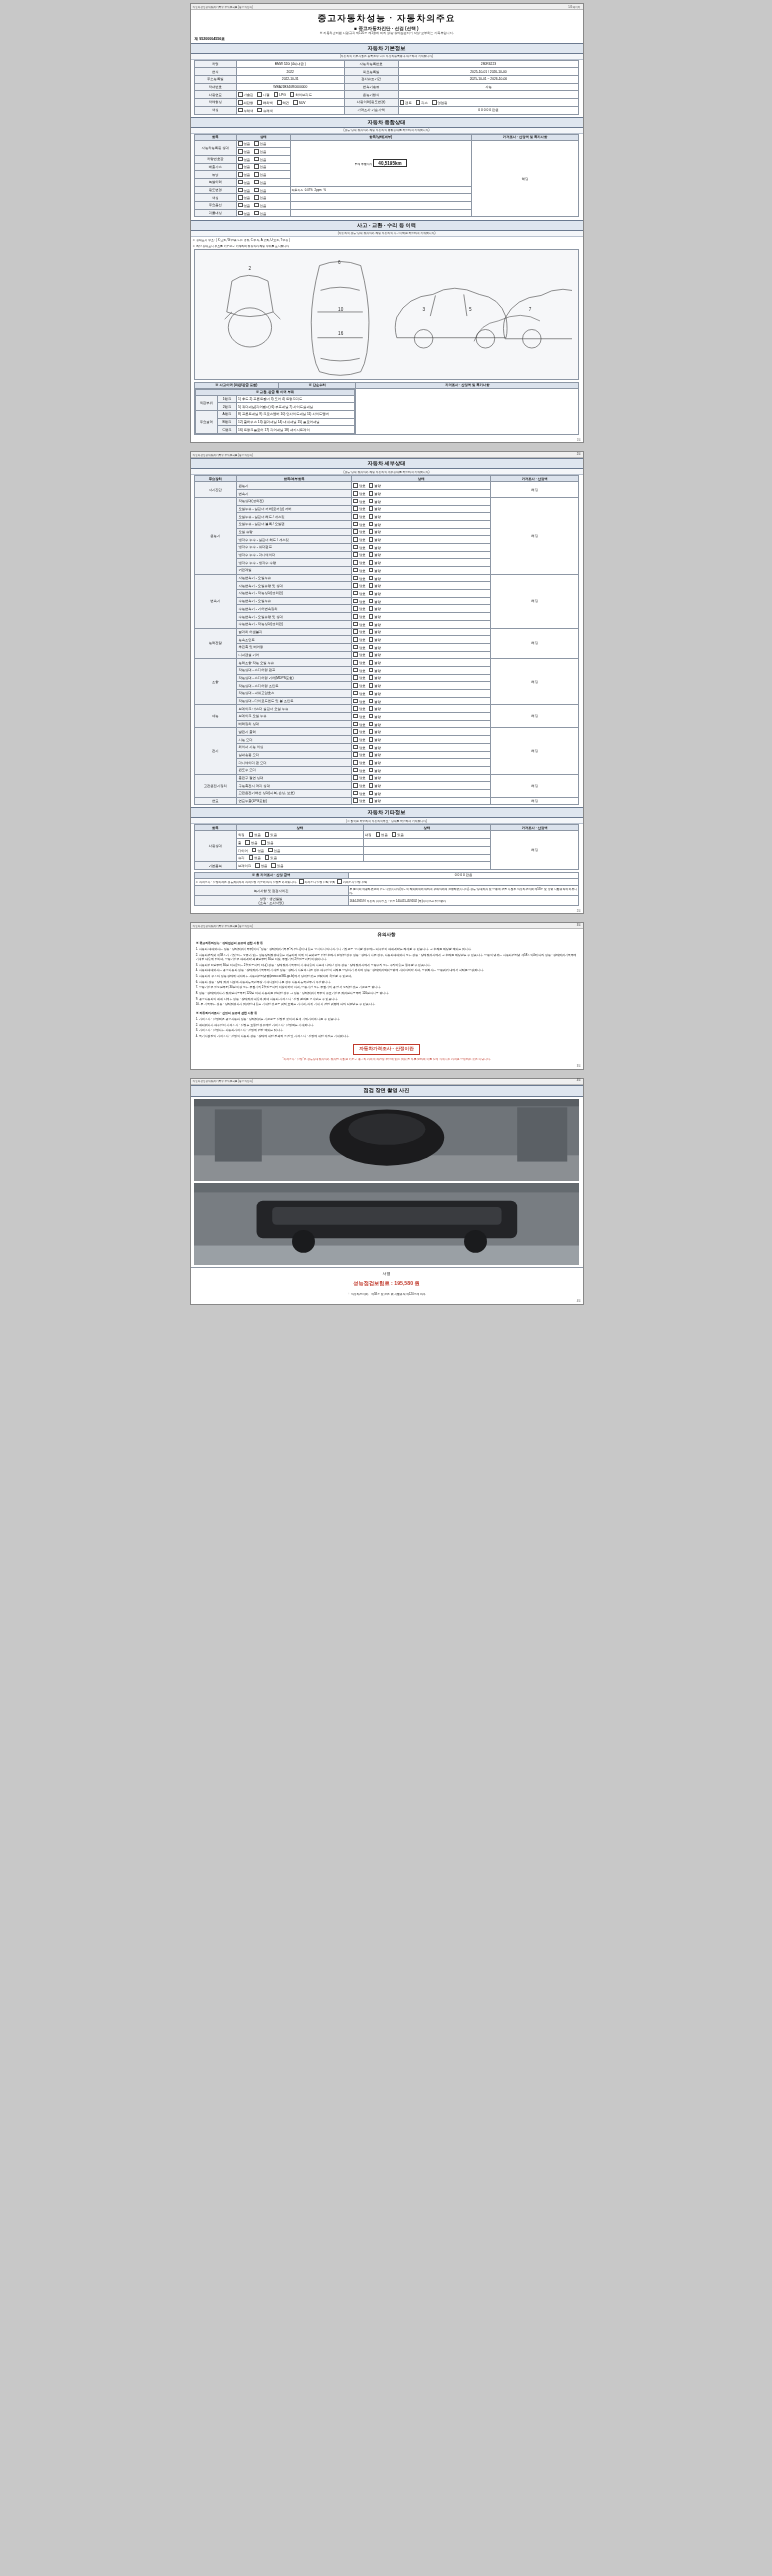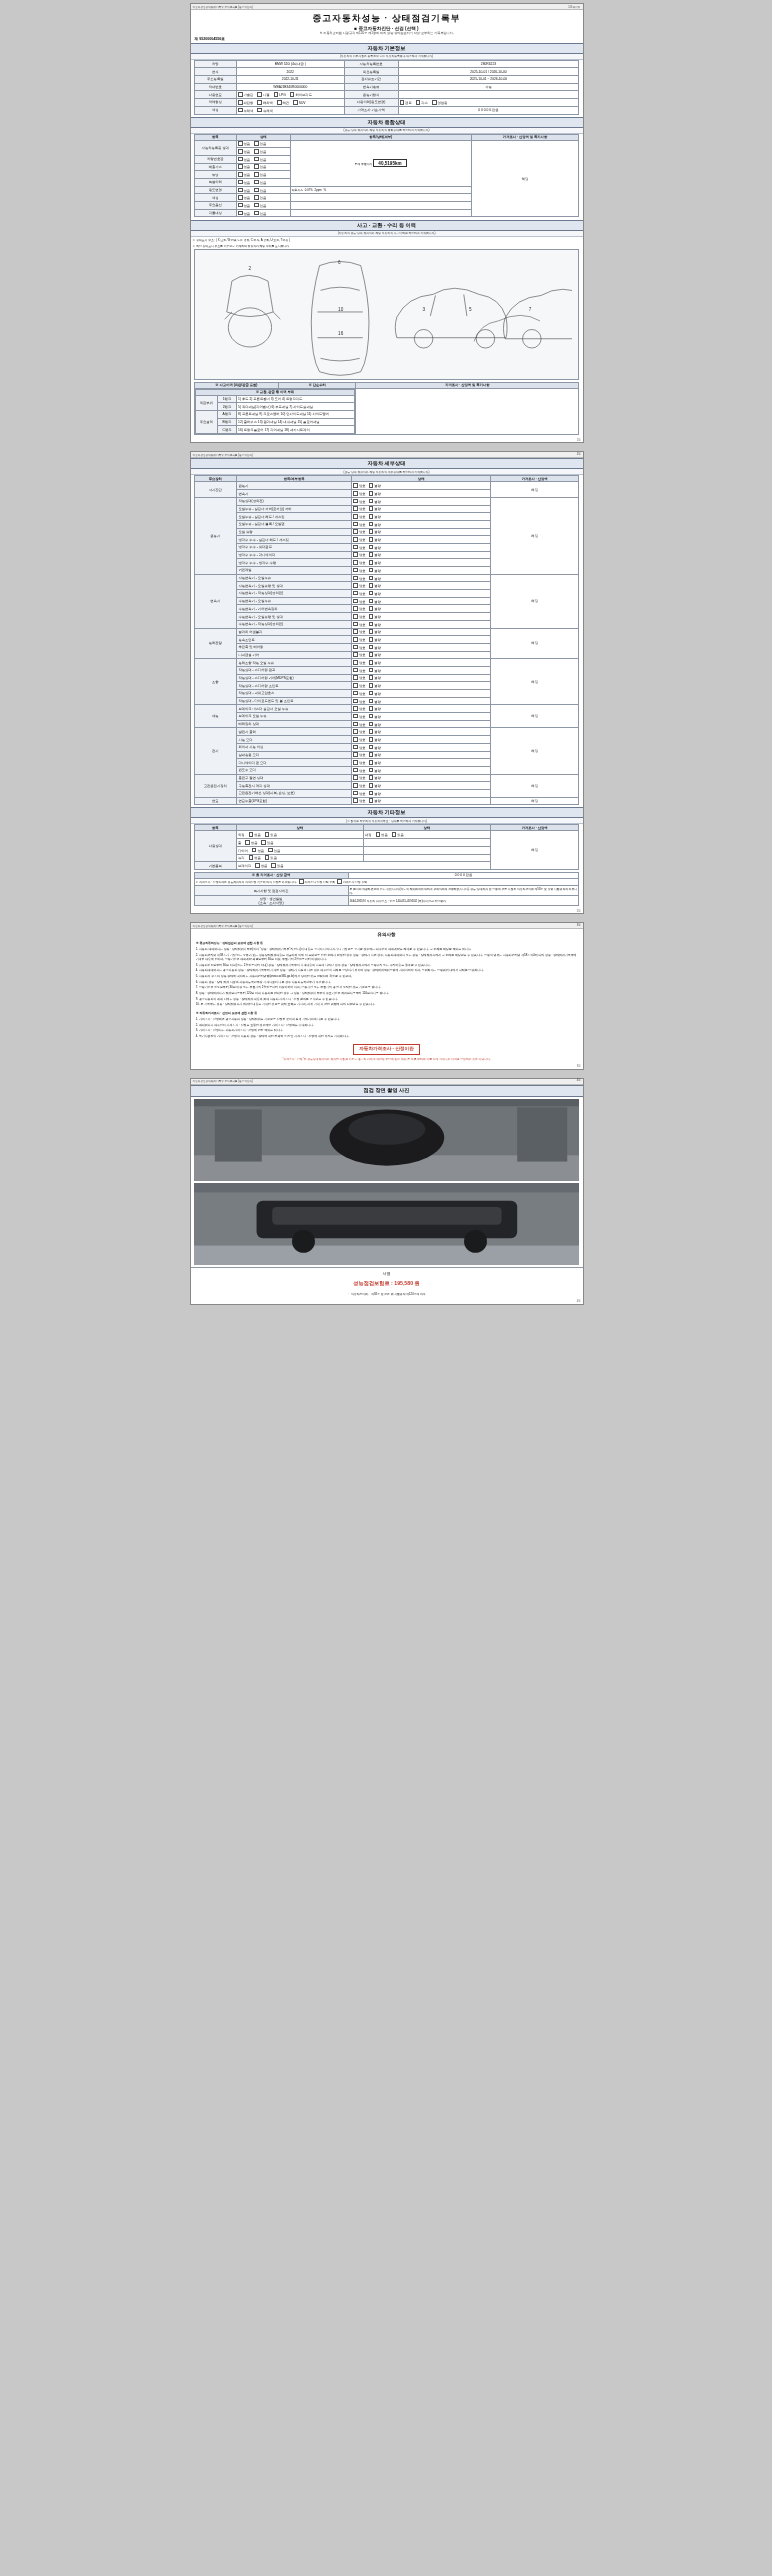--- a/index.html
+++ b/index.html
@@ -44,21 +44,21 @@
 <body>
 
 <div class="page">
 
   <div class="sheet s1">
     <div class="tinybar">
       <span>자동차성능상태점검기록부 전자출력물 (중고자동차)</span>
       <span>1/4 페이지</span>
     </div>
 
-    <div class="doc-title">중고자동차성능 · 상태점검기록부</div>
+    <div class="doc-title">중고자동차성능 · 자동차의주요</div>
     <div class="doc-sub">■ 중고자동차진단 · 선검 (선택 )</div>
     <div class="doc-sub2">※ 자동차관리법 시행규칙 제120조 제1항에 따라 성능·상태점검자가 작성·교부하는 기록부입니다.</div>
     <div class="docno">
       <span>제</span>
       <span>95200004556호</span>
     </div>
 
     <div class="sect-title">자동차 기본정보</div>
     <div class="sect-note">(자동차의 기본사항은 등록원부 또는 자동차등록증과 대조하여 기재합니다)</div>
     <div style="padding:0 3.1px 2.1px;">

